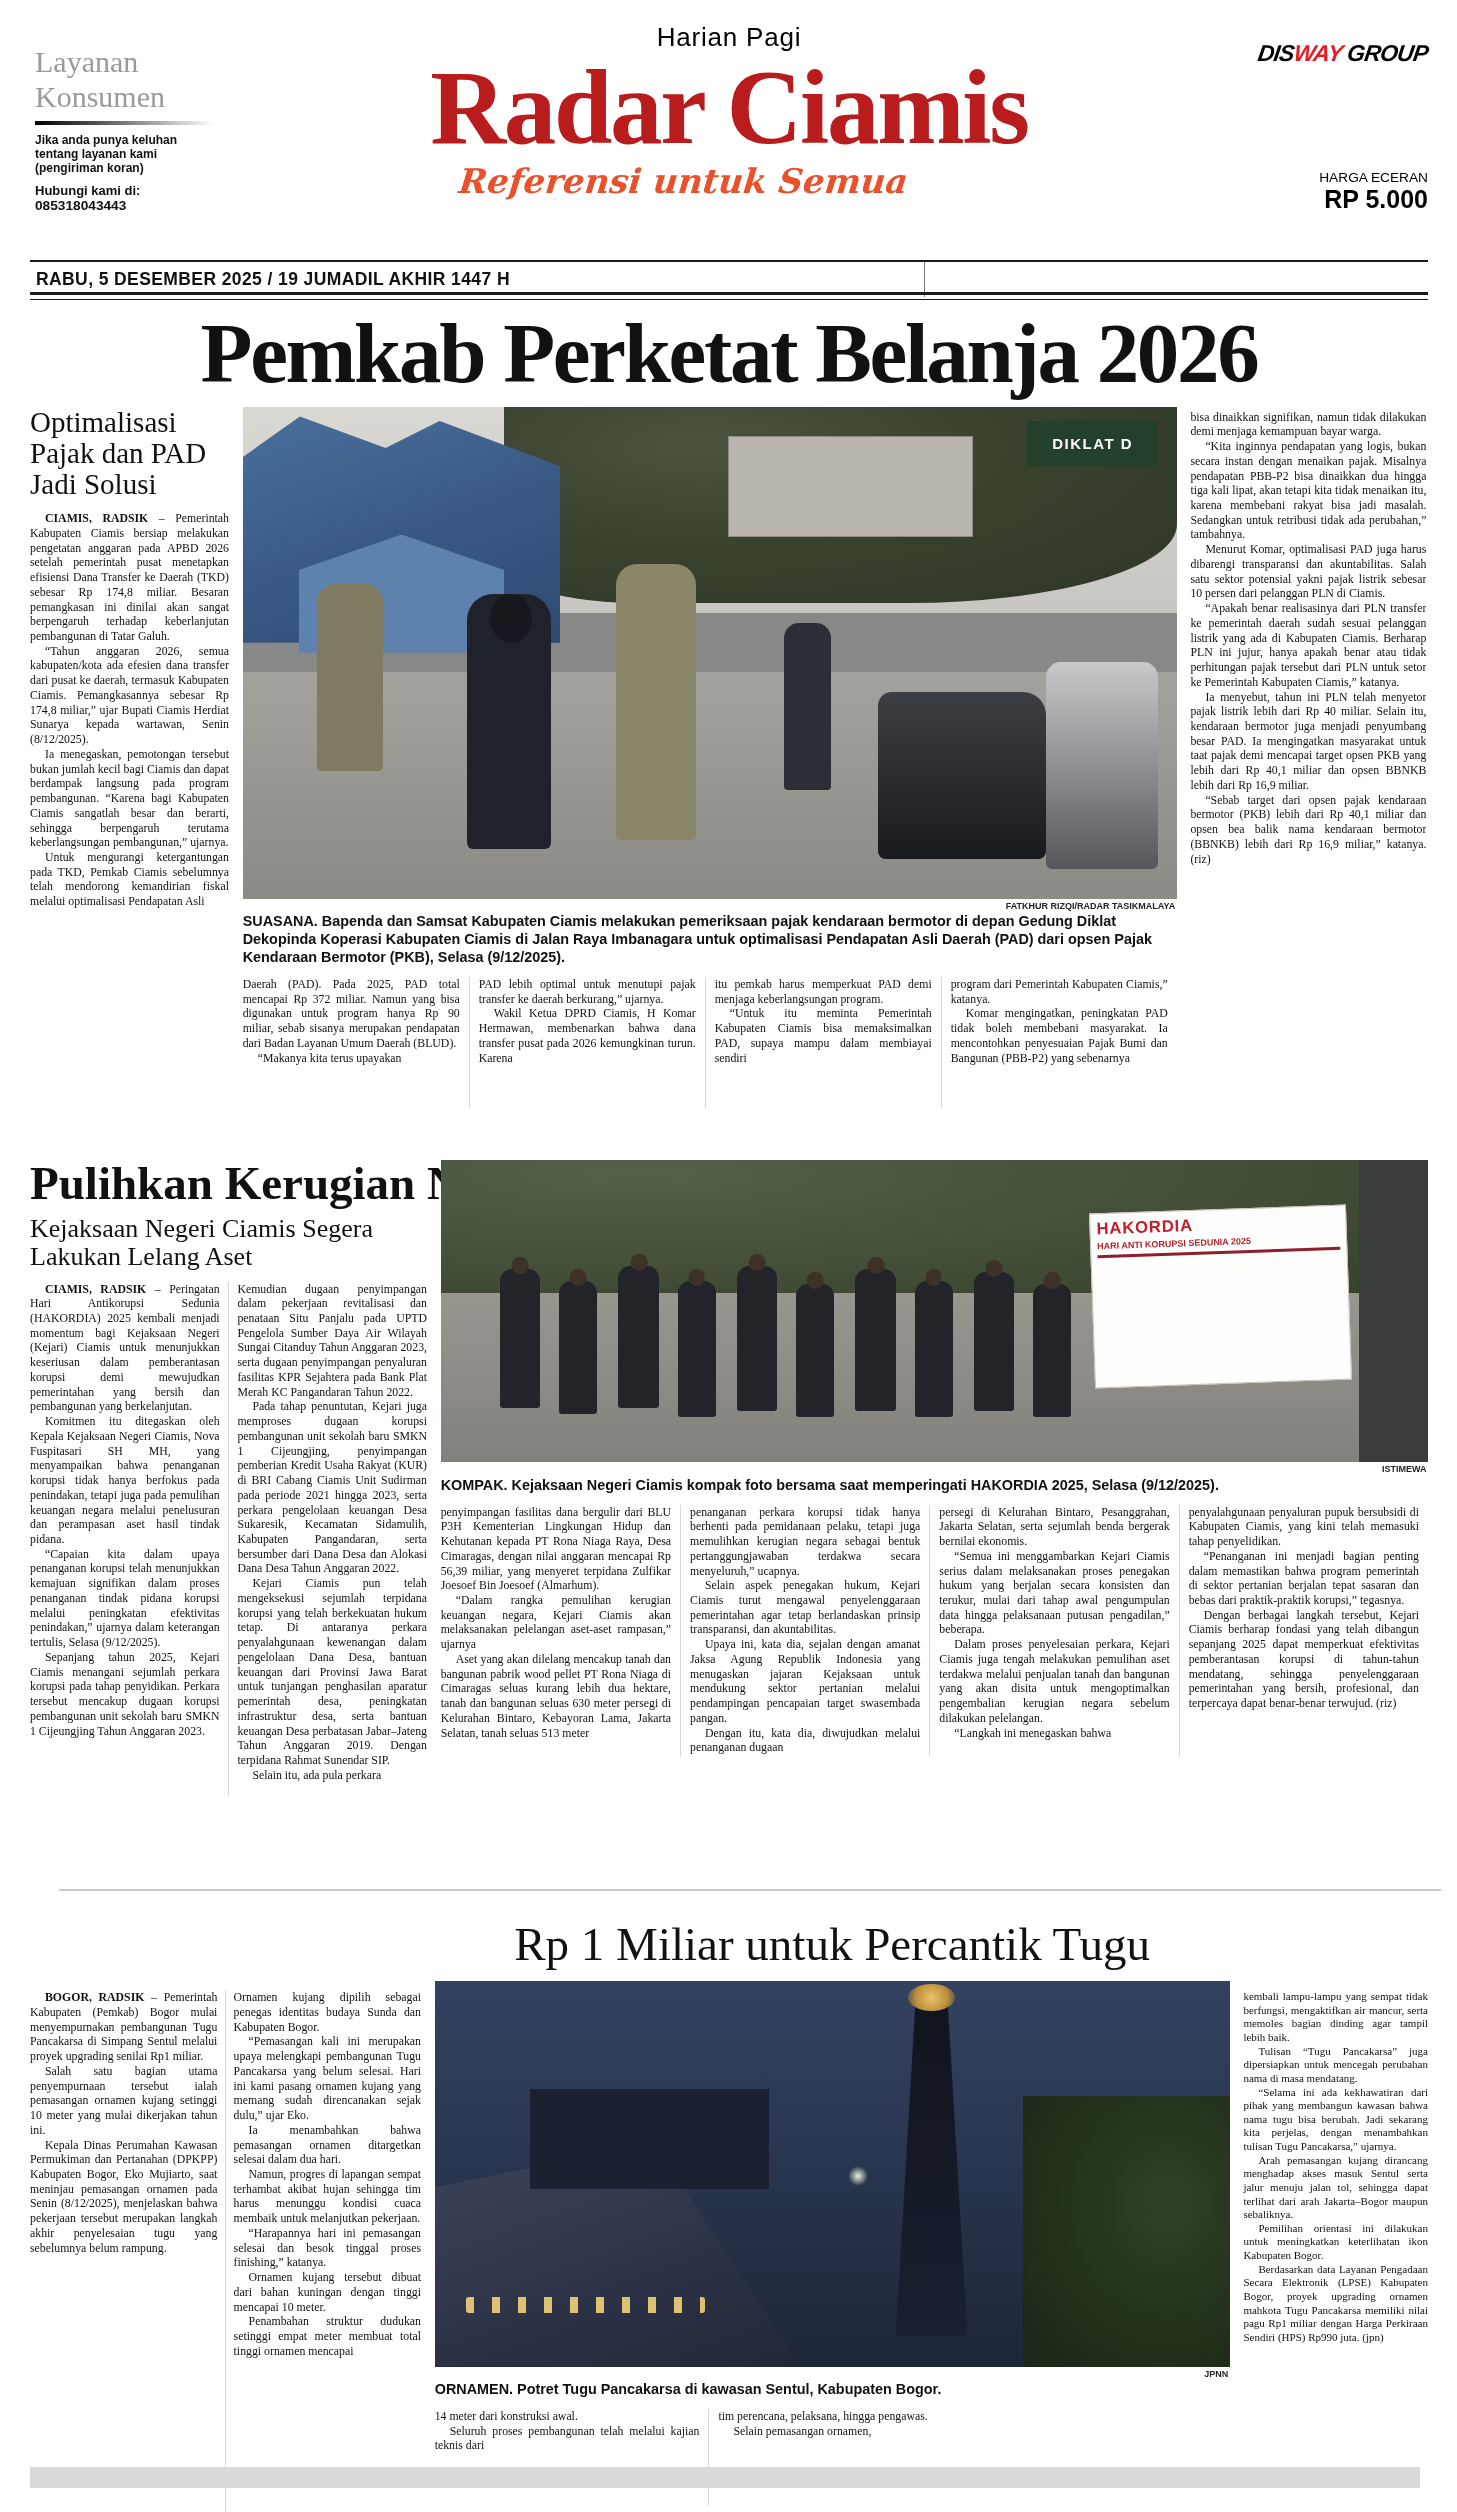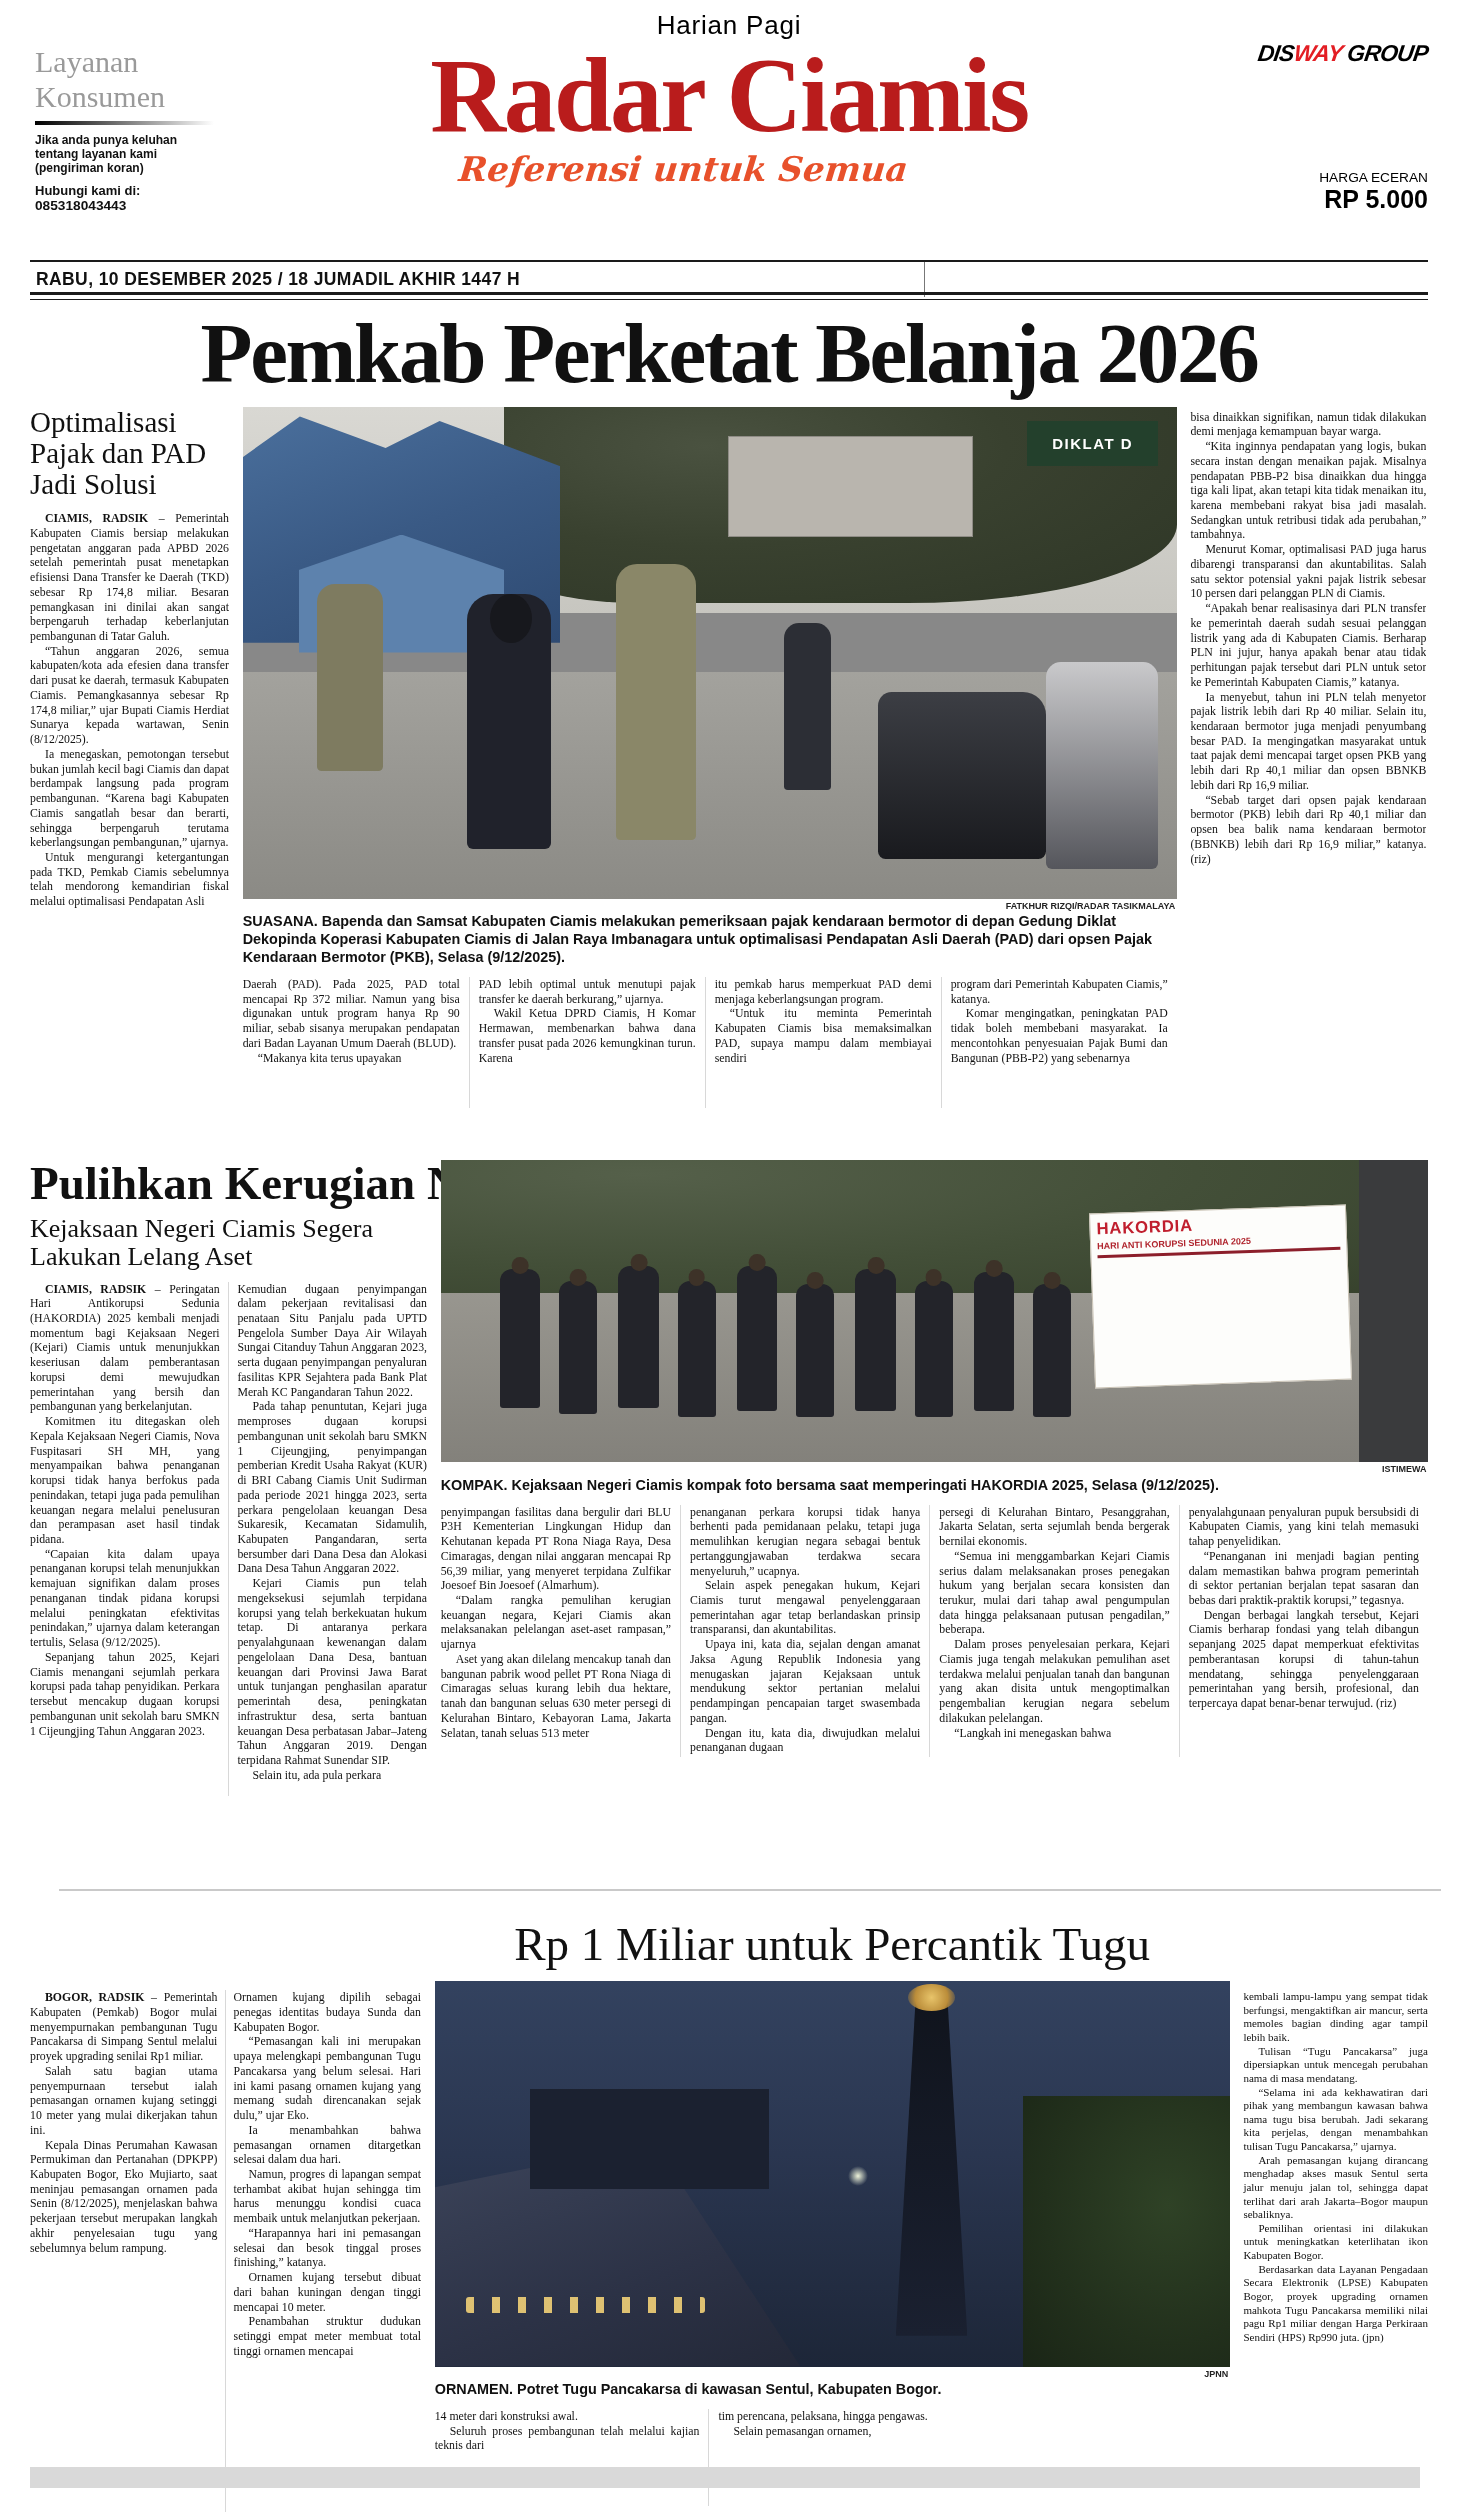--- a/index.html
+++ b/index.html
@@ -6,21 +6,21 @@
   .page{position:relative;width:1458px;height:2512px;background:#ffffff;margin:0 auto;
         overflow:hidden;font-family:"Liberation Serif",serif;color:#111;}
   
   .masthead-row{position:relative;height:260px;}
   .service-box{position:absolute;left:35px;top:44px;width:205px;}
   .svc-title{font-family:"Liberation Serif",serif;color:#9a9a9a;font-size:30px;line-height:1.18;white-space:pre-line;}
   .svc-rule{height:4.6px;margin:6px 0 7.6px 0;background:linear-gradient(90deg,#000 0%,#555 35%,#bbb 75%,#fff 100%);width:179px;}
   .svc-note{font-family:"Liberation Sans",sans-serif;font-weight:bold;font-size:12px;line-height:1.18;white-space:pre-line;}
   .svc-contact{font-family:"Liberation Sans",sans-serif;font-weight:bold;font-size:13px;margin-top:7.6px;}
   .svc-phone{font-family:"Liberation Sans",sans-serif;font-weight:bold;font-size:13.7px;}
-  .mast-center{position:absolute;left:0;right:0;top:10px;text-align:center;}
+  .mast-center{position:absolute;left:0;right:0;top:22px;text-align:center;}
   .edition{font-family:"Liberation Sans",sans-serif;font-size:26px;letter-spacing:0.8px;color:#000;}
   .mast-title{margin:1.5px 0 0 0;font-family:Liberation Serif, serif;font-weight:bold;font-size:105px;
               line-height:1.0;letter-spacing:-2.3px;color:#b91c1c;}
   .tagline{margin-top:1.5px;margin-left:-91px;font-family:"DejaVu Serif",serif;font-style:italic;font-weight:bold;
            font-size:34px;color:#e8512b;transform:skewX(-6deg);}
   .mast-right{position:absolute;right:30px;top:40px;text-align:right;}
   .disway{font-family:"Liberation Sans",sans-serif;font-style:italic;font-weight:800;font-size:23px;letter-spacing:-0.8px;transform:skewX(-8deg);}
   .dw1,.dw3{color:#000;} .dw2{color:#e31e24;}
   .price-label{margin-top:103px;font-family:"Liberation Sans",sans-serif;font-size:13.7px;color:#000;}
   .price{font-family:"Liberation Sans",sans-serif;font-weight:bold;font-size:25px;color:#000;}
@@ -153,21 +153,21 @@
       <div class="tagline">Referensi untuk Semua</div>
     </div>
     <div class="mast-right">
       <div class="disway"><span class="dw1">DIS</span><span class="dw2">WAY</span><span class="dw3"> GROUP</span></div>
       <div class="price-label">HARGA ECERAN</div>
       <div class="price">RP 5.000</div>
     </div>
   </header>
 
   <div class="date-bar">
-    <span class="date-text">RABU, 10 DESEMBER 2025 / 18 JUMADIL AKHIR 1447 H</span>
+    <span class="date-text">RABU, 5 DESEMBER 2025 / 19 JUMADIL AKHIR 1447 H</span>
     <span class="date-divider"></span>
     <div class="date-rules"></div>
   </div>
 
   <section class="a1">
     <h2 class="a1-headline">Pemkab Perketat Belanja 2026</h2>
     <div class="a1-row">
       <div class="a1-left">
         <h3 class="subhead">Optimalisasi Pajak dan PAD Jadi Solusi</h3>
         <div class="bodycol">

